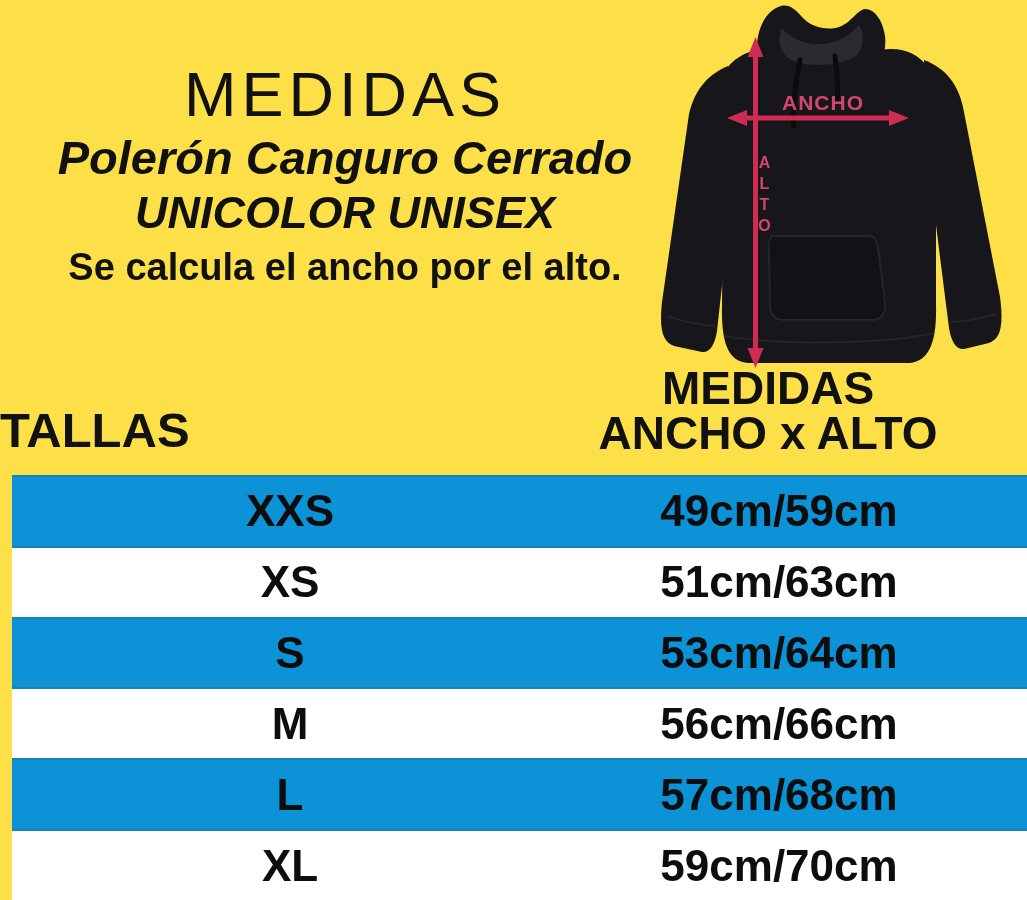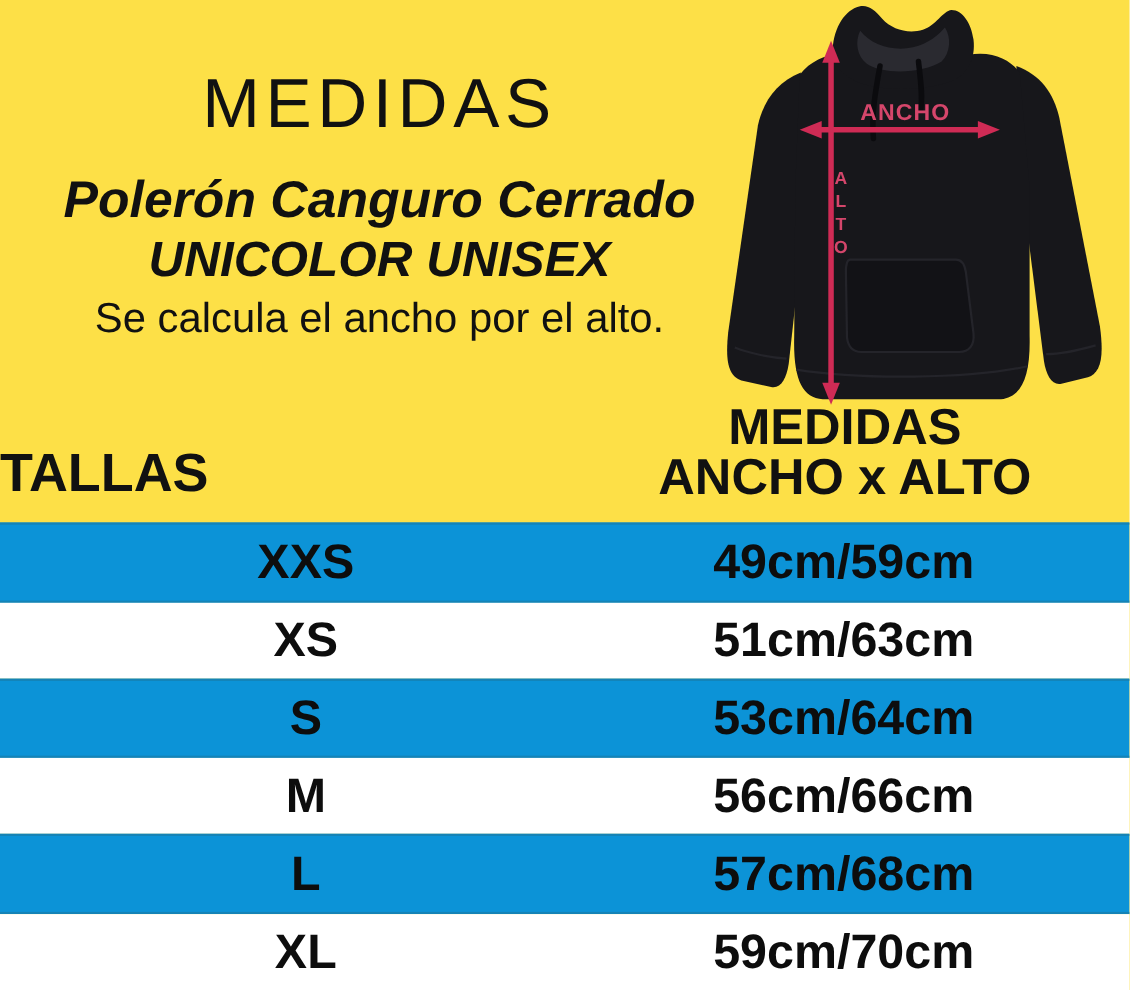--- a/index.html
+++ b/index.html
@@ -31,28 +31,27 @@
   .main-title{
     font-size:63px;
     font-weight:300;
     letter-spacing:5px;
     line-height:72px;
     font-family:"Liberation Sans", sans-serif;
   }
   .subtitle-1{
     font-size:47px;font-weight:bold;font-style:italic;
     line-height:56px;
-    margin-top:23px;
   }
   .subtitle-2{
     font-size:45px;font-weight:bold;font-style:italic;
     line-height:54px;
   }
   .note-line{
-    font-size:38px;font-weight:normal;
+    font-size:38px;font-weight:bold;
     line-height:54px;
   }
   
   .figure{
     position:absolute;left:630px;top:0;width:397px;height:375px;
   }
   .figure svg{position:absolute;left:0;top:0;}
   .hoodie-fill{fill:var(--hoodie);}
   .hood-inner{fill:var(--hoodie-inner);}
   .pocket{fill:#121216;stroke:var(--seam);stroke-width:2;}
@@ -77,21 +76,21 @@
     position:absolute;left:0;top:400px;width:556px;
     font-size:49px;font-weight:bold;line-height:60px;
   }
   .medidas-header{
     position:absolute;left:512px;top:366px;width:512px;
     text-align:center;font-size:46px;font-weight:bold;line-height:45px;
   }
   
   .size-table{
     position:absolute;left:0;top:475px;width:1027px;height:425px;
-    display:flex;flex-direction:column;
+    display:flex;flex-direction:column;padding-left:12px;
   }
   .row{
     flex:1;position:relative;
   }
   .row.highlight{
     background:var(--row-highlight);
     border-top:2px solid var(--row-edge);
     border-bottom:2px solid var(--row-edge);
   }
   .row.plain{background:#ffffff;}

